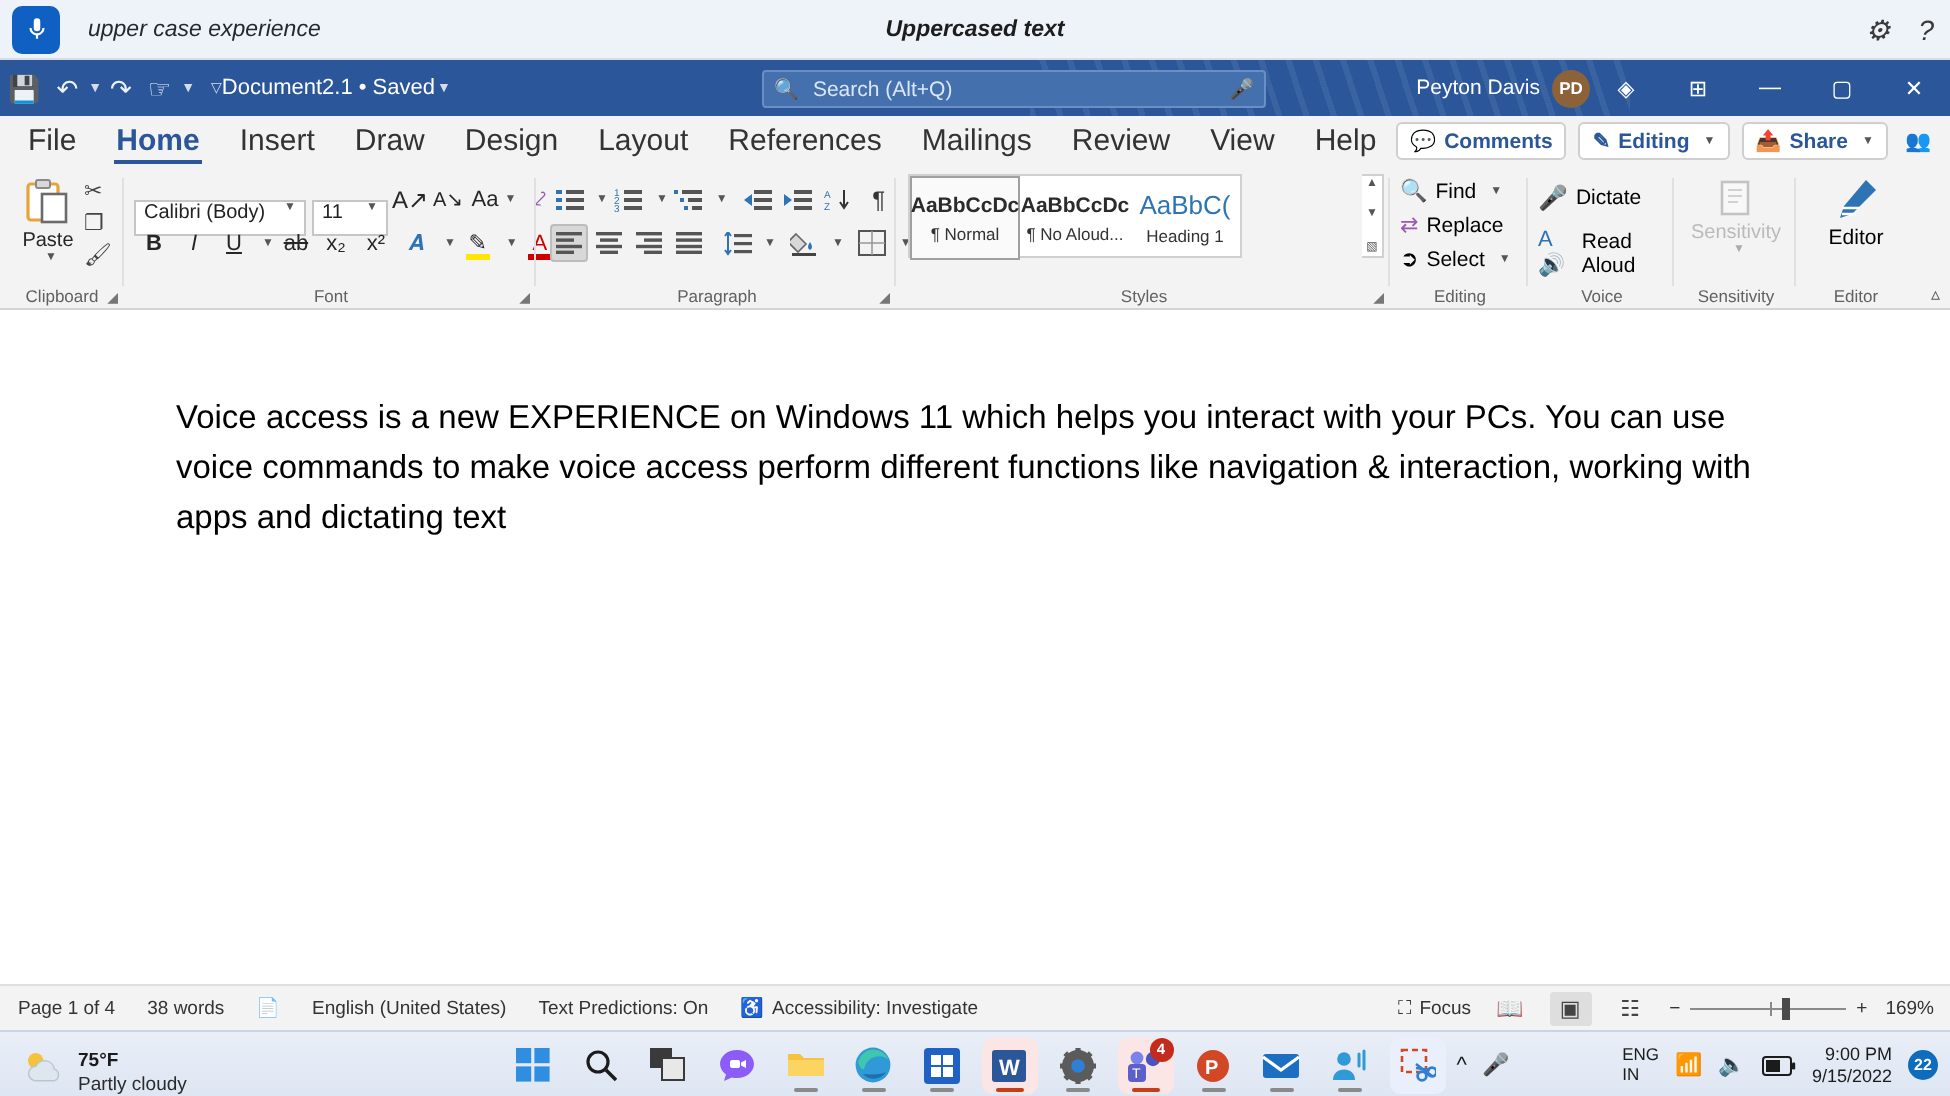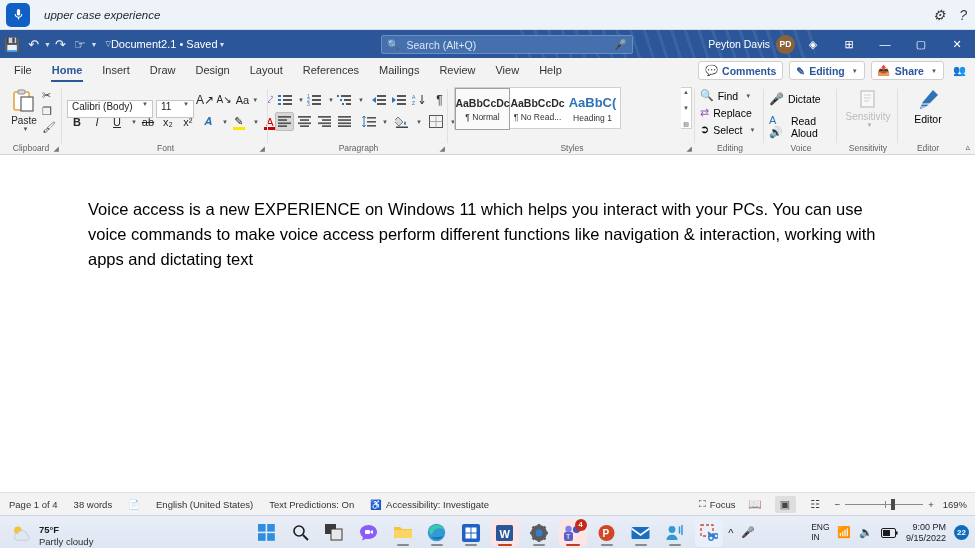--- a/index.html
+++ b/index.html
@@ -72,21 +72,21 @@
     display: flex; align-items: center; justify-content: center;
   }
   .wctl { width: 36px; height: 28px; display: flex; align-items: center; justify-content: center; font-size: 11px; }
 
   
   #tabs {
     position: absolute; left: 0; top: 58px; width: 975px; height: 25px;
     background: #f3f3f3; display: flex; align-items: center;
   }
   .tab {
-    font-size: 11px; color: #333; padding: 0 10px; height: 25px; line-height: 25px;
+    font-size: 15px; color: #333; padding: 0 10px; height: 25px; line-height: 25px;
     position: relative; cursor: pointer;
   }
   .tab:first-child { margin-left: 4px; }
   .tab.active { color: #2b579a; font-weight: bold; }
   .tab.active::after {
     content: ""; position: absolute; left: 9px; right: 9px; bottom: 1px;
     height: 2px; background: #2b579a;
   }
   #tabs-right { position: absolute; right: 6px; display: flex; align-items: center; gap: 6px; }
   .tbtn {
@@ -152,21 +152,21 @@
     position: absolute; left: 5px; top: 4px; display: flex;
     border: 1px solid #d0d0d0; background: #fff; height: 42px;
   }
   .style-item {
     width: 55px; height: 42px; display: flex; flex-direction: column;
     align-items: center; justify-content: center; cursor: pointer;
     border: 1px solid transparent;
   }
   .style-item.sel { border: 1px solid #a0a0a0; background: #fafafa; }
   .style-prev { font-size: 10.5px; color: #2b2b2b; font-weight: bold; }
-  .style-prev.h { font-size: 13px; color: #2e74b5; font-weight: bold; }
+  .style-prev.h { font-size: 13px; color: #2e74b5; font-weight: normal; }
   .style-name { font-size: 8.5px; color: #333; margin-top: 3px; }
   #style-scroll {
     position: absolute; left: 232px; top: 4px; width: 11px; height: 42px;
     border: 1px solid #d0d0d0; border-left: 0; background: #fff;
     display: flex; flex-direction: column; justify-content: space-between;
     align-items: center; font-size: 6px; color: #555; padding: 1px 0;
   }
 
   
   #g-editing { left: 696px; width: 68px; }
@@ -254,20 +254,21 @@
 </head>
 <body>
 
 <div id="va-bar">
   <div id="va-mic">
     <svg viewBox="0 0 24 24">
         <path d="M12 14a3 3 0 0 0 3-3V5a3 3 0 0 0-6 0v6a3 3 0 0 0 3 3zm5-3a5 5 0 0 1-10 0H5a7 7 0 0 0 6 6.9V21h2v-3.1A7 7 0 0 0 19 11h-2z"></path>
       </svg>
   </div>
   <div id="va-cmd">upper case experience</div>
+  <div id="va-center">Uppercased text</div>
   <div id="va-right">
     <span class="ic">⚙</span>
     <span class="ic">?</span>
   </div>
 </div>
 
 <div id="title-bar">
   <div class="deco"></div>
   <span class="tb-ic">💾</span>
   <span class="tb-ic">↶</span>
@@ -542,21 +543,21 @@
   </div>
 
   <div class="group" id="g-styles">
     <div id="style-gallery">
       <div class="style-item sel">
         <span class="style-prev">AaBbCcDc</span>
         <span class="style-name">¶ Normal</span>
       </div>
       <div class="style-item">
         <span class="style-prev">AaBbCcDc</span>
-        <span class="style-name">¶ No Read...</span>
+        <span class="style-name">¶ No Aloud...</span>
       </div>
       <div class="style-item">
         <span class="style-prev h">AaBbC(</span>
         <span class="style-name">Heading 1</span>
       </div>
     </div>
     <div id="style-scroll">
       <span>▲</span>
       <span>▼</span>
       <span>▧</span>

